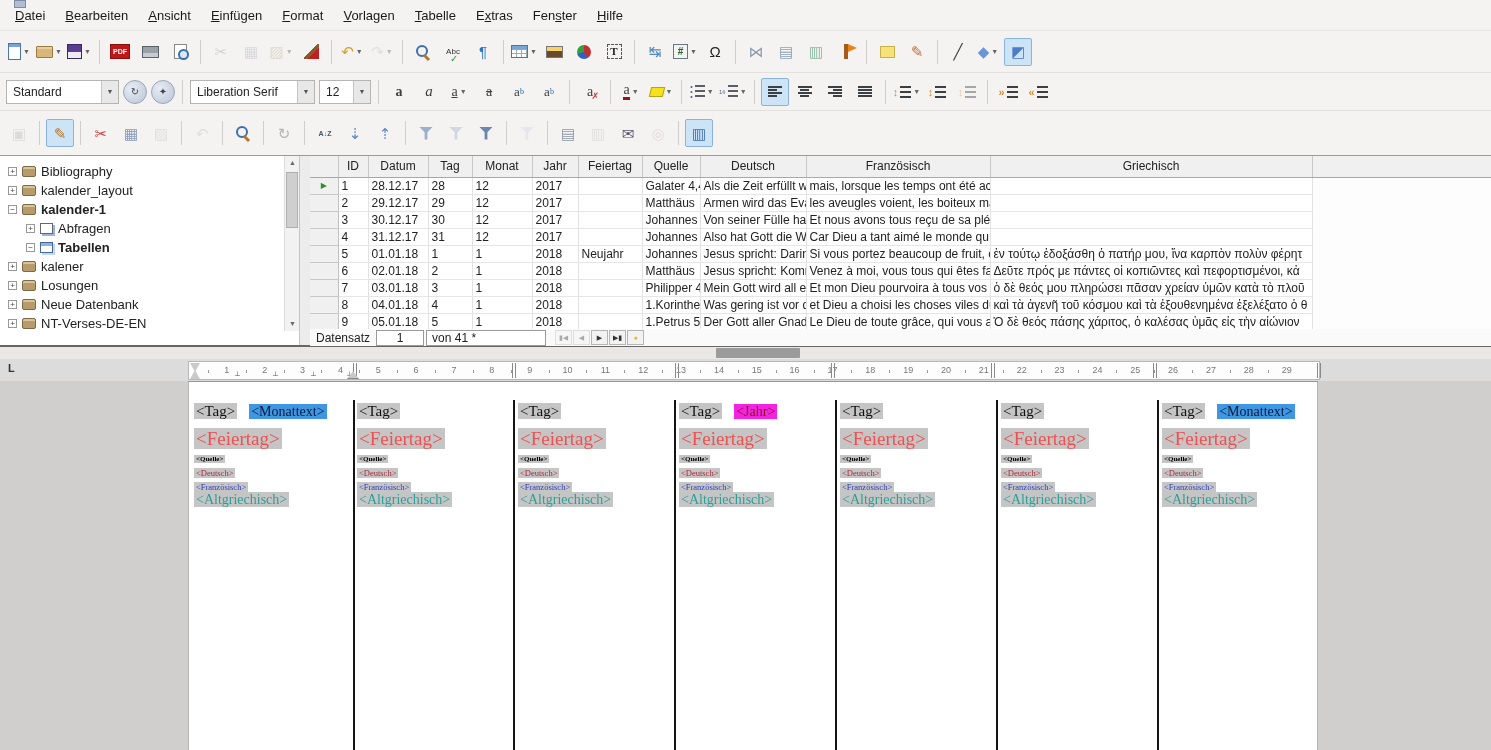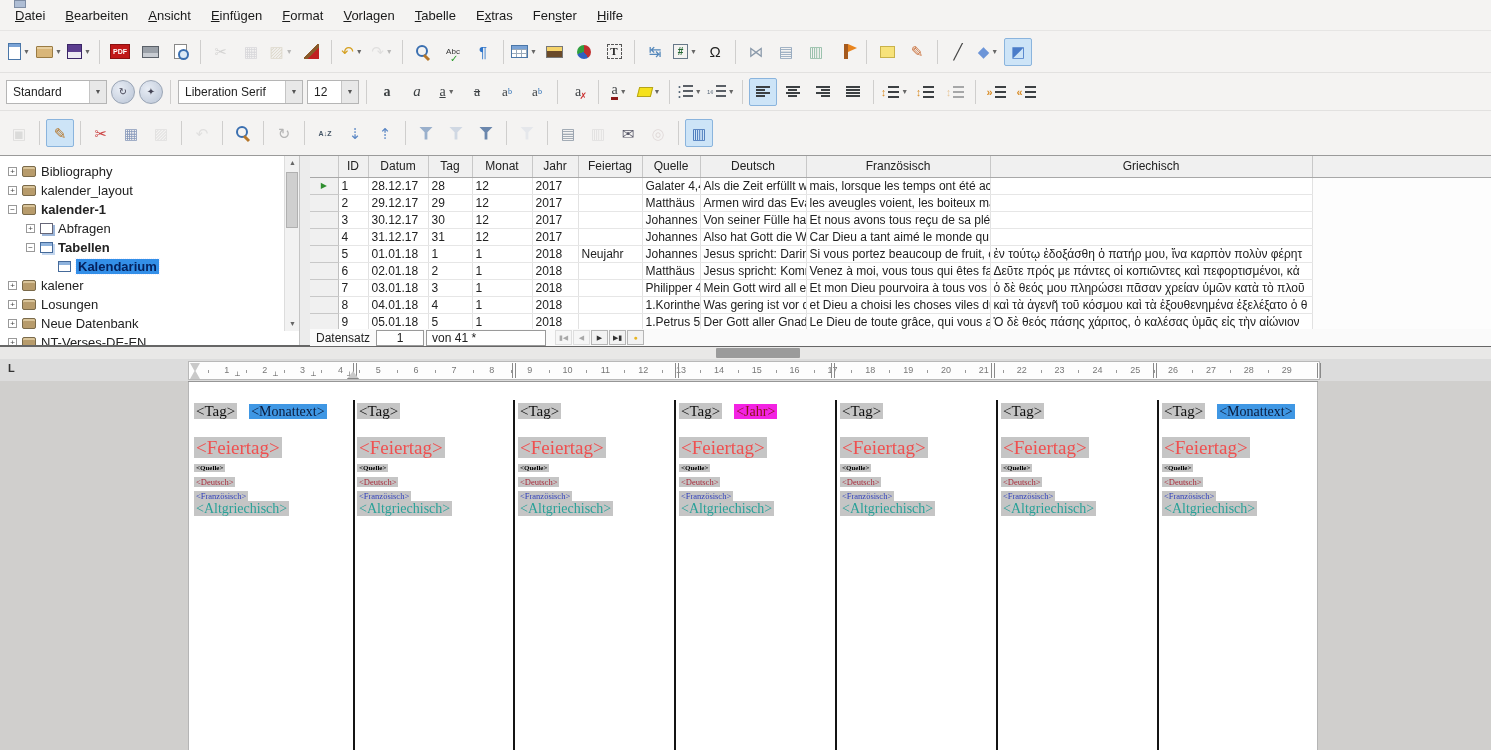--- a/index.html
+++ b/index.html
@@ -122,21 +122,21 @@
   .rcolmark{position:absolute;top:1px;width:1px;height:15px;background:#8a8a8a}
   .rtab{position:absolute;top:10px;font-size:7px;color:#555}
   .mk-hg{position:absolute;left:1px;top:1px;width:10px;height:16px;background:#c9c9c9;clip-path:polygon(0 0,100% 0,55% 50%,100% 100%,0 100%,45% 50%)}
   .mk-tri{position:absolute;top:9px;width:12px;height:8px;background:#c9c9c9;clip-path:polygon(50% 0,100% 100%,0 100%);border-bottom:1px solid #888}
   
   #docarea{left:0;top:381px;width:1491px;height:369px;background:#d0cfcd}
   #page{position:absolute;left:188px;top:0;width:1130px;height:369px;background:#fff;border-top:1px solid #969696;box-shadow:1px 0 0 #b5b5b5 inset,-1px 0 0 #b5b5b5 inset}
   .colsep{position:absolute;top:18px;bottom:0;width:2px;background:#141414}
   .doccol{position:absolute;top:20px;width:152px;font-family:"Liberation Serif","DejaVu Serif",serif}
   .fld{background:#c5c5c5;padding:0 2px;white-space:nowrap}
-  .dline1{margin-bottom:17px}
+  .dline1{margin-bottom:8px}
   .ftag{font-size:15px;color:#111}
   .fextra-monattext{font-size:14px;background:#3f97e4;color:#0a1a3a;margin-left:12px}
   .fextra-jahr{font-size:14px;background:#f323e3;color:#8a1515;margin-left:12px}
   .ffeier{font-size:19px;color:#ef5050}
   .fquelle{font-size:7px;font-weight:bold;color:#000}
   .fde{font-size:8.5px;color:#a82a3a}
   .ffr{font-size:8.5px;color:#2f3fbb}
   .fgr{font-size:14px;color:#2aa198}
   .dsub{line-height:11px}
 </style>
@@ -265,21 +265,21 @@
     <span class="tbtn">
       <span class="gly" style="color: rgb(108, 149, 216);">◆</span>
       <span class="ddarrow">▼</span>
     </span>
     <span class="tbtn act">
       <span class="gly" style="color: rgb(74, 124, 201);">◩</span>
     </span>
   </div>
 
 <div id="tb-format" class="toolbar">
-  <div class="combo" style="width:101px">
+  <div class="combo" style="width:113px">
     <span class="cval">Standard</span>
     <span class="cbtn">▼</span>
   </div>
   <span class="roundicon">↻</span>
   <span class="roundicon">✦</span>
   <span class="tsep"></span>
   <div class="combo" style="width:125px">
     <span class="cval">Liberation Serif</span>
     <span class="cbtn">▼</span>
   </div>
@@ -457,25 +457,20 @@
         </div>
         <div class="titem" style="padding-left: 26px;">
           <span class="exp">+</span>
           <span class="ico-query"></span>
           <span class="tlabel">Abfragen</span>
         </div>
         <div class="titem" style="padding-left: 26px;">
           <span class="exp">−</span>
           <span class="ico-tables"></span>
           <span class="tlabel bold">Tabellen</span>
-        </div>
-        <div class="titem" style="padding-left: 44px;">
-          <span style="width: 9px; flex: 0 0 auto;"></span>
-          <span class="ico-table"></span>
-          <span class="tlabel sel">Kalendarium</span>
         </div>
         <div class="titem" style="padding-left: 8px;">
           <span class="exp">+</span>
           <span class="ico-db"></span>
           <span class="tlabel">kalener</span>
         </div>
         <div class="titem" style="padding-left: 8px;">
           <span class="exp">+</span>
           <span class="ico-db"></span>
           <span class="tlabel">Losungen</span>

